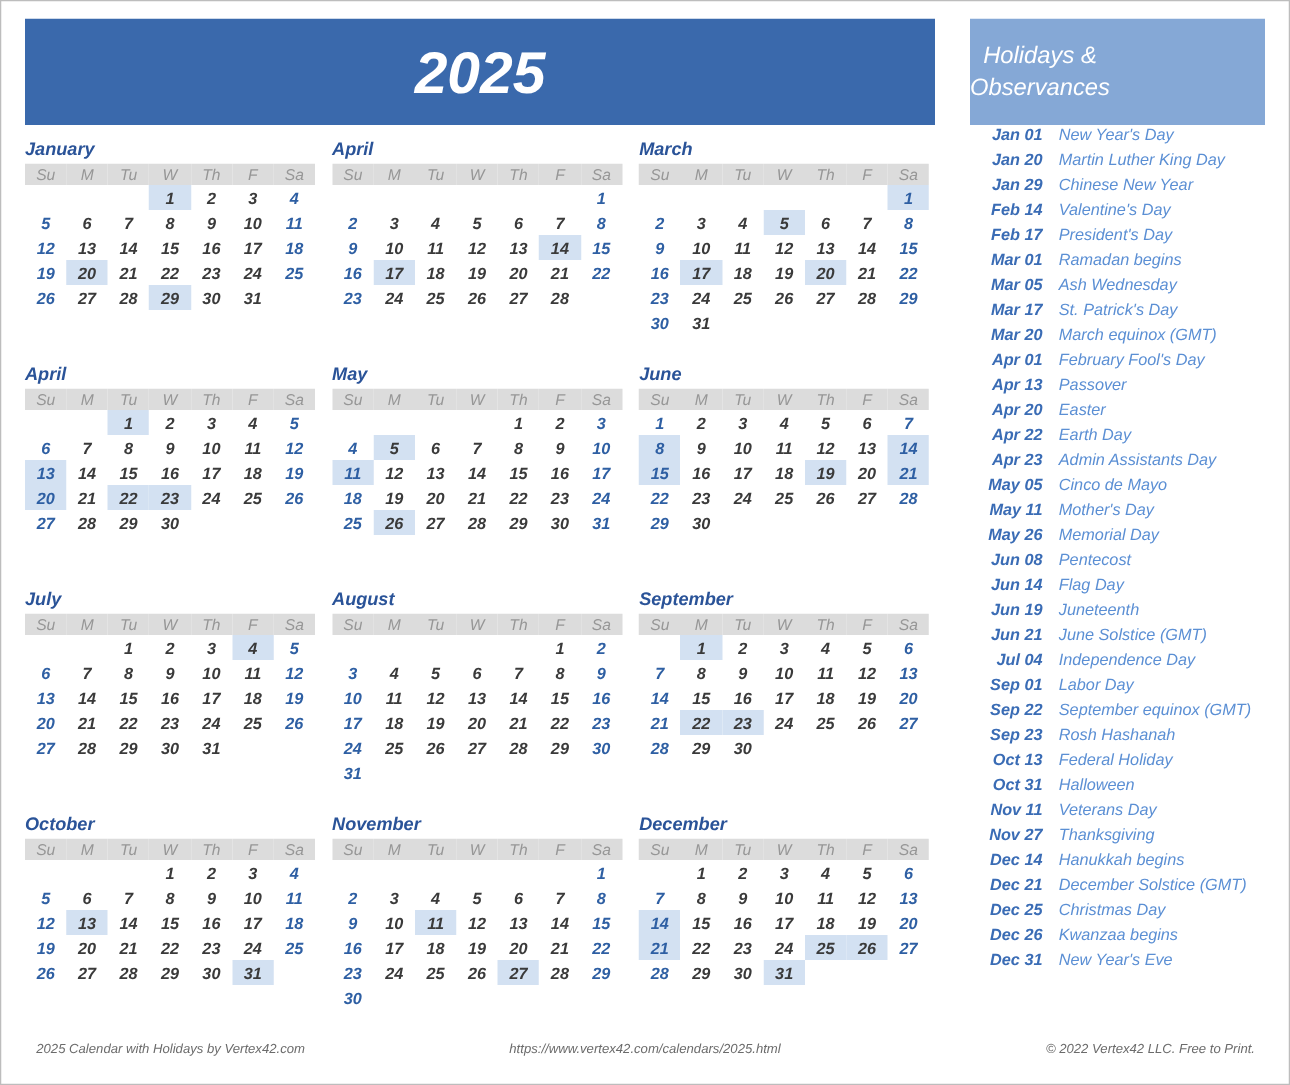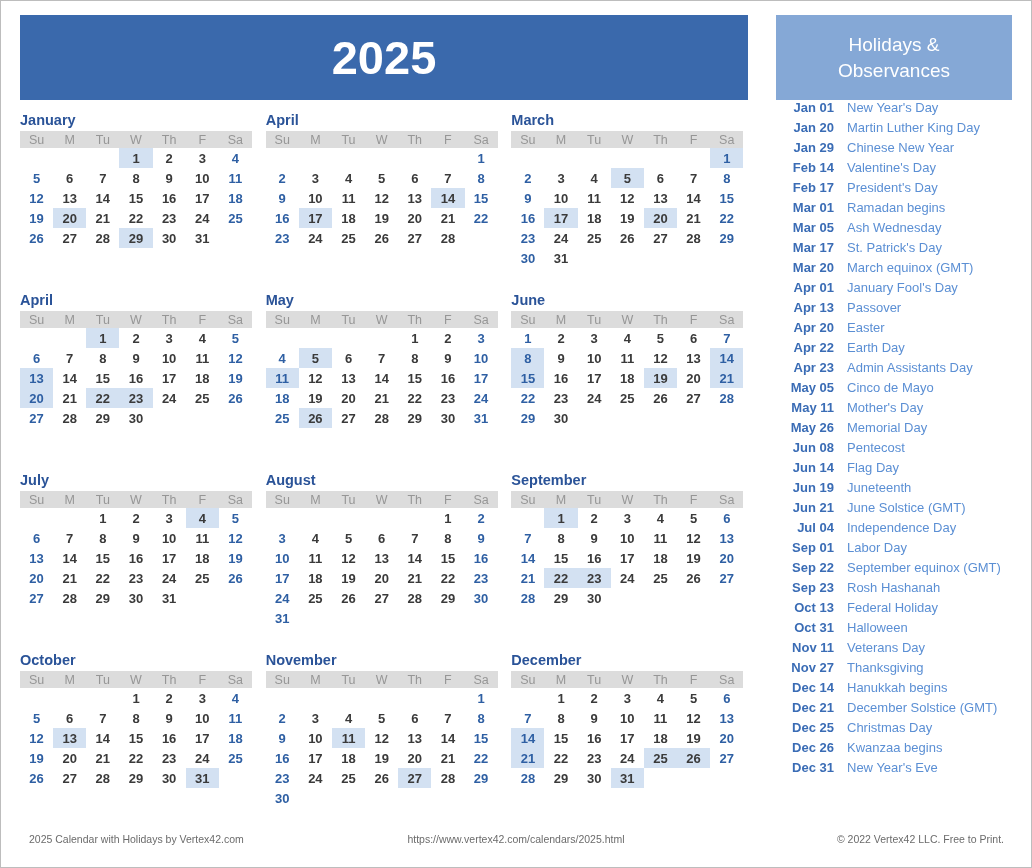--- a/index.html
+++ b/index.html
@@ -14,20 +14,21 @@
     -webkit-font-smoothing: antialiased;
     overflow: hidden;
   }
   .page {
     position: relative;
     width: 1032px;
     height: 868px;
     box-sizing: border-box;
     border: 1px solid #bdbdbd;
     background: #fff;
+    font-style: italic;
   }
 
   
   .cal-col {
     position: absolute;
     left: 19px;
     top: 14px;
     width: 728px;
   }
   .title-banner {
@@ -102,21 +103,20 @@
     left: 775px;
     top: 14px;
     width: 236px;
   }
   .hol-banner {
     height: 85px;
     background: #85a8d6;
     color: #ffffff;
     display: flex;
     align-items: center;
-    justify-content: center;
     text-align: center;
     font-size: 19px;
     line-height: 26px;
   }
   .hol-list {
     margin-top: 0;
   }
   .hol-row {
     display: flex;
     height: 20px;
@@ -991,21 +991,21 @@
         <div class="hol-row">
           <span class="hol-date">Mar 17</span>
           <span class="hol-name">St. Patrick's Day</span>
         </div>
         <div class="hol-row">
           <span class="hol-date">Mar 20</span>
           <span class="hol-name">March equinox (GMT)</span>
         </div>
         <div class="hol-row">
           <span class="hol-date">Apr 01</span>
-          <span class="hol-name">January Fool's Day</span>
+          <span class="hol-name">February Fool's Day</span>
         </div>
         <div class="hol-row">
           <span class="hol-date">Apr 13</span>
           <span class="hol-name">Passover</span>
         </div>
         <div class="hol-row">
           <span class="hol-date">Apr 20</span>
           <span class="hol-name">Easter</span>
         </div>
         <div class="hol-row">

